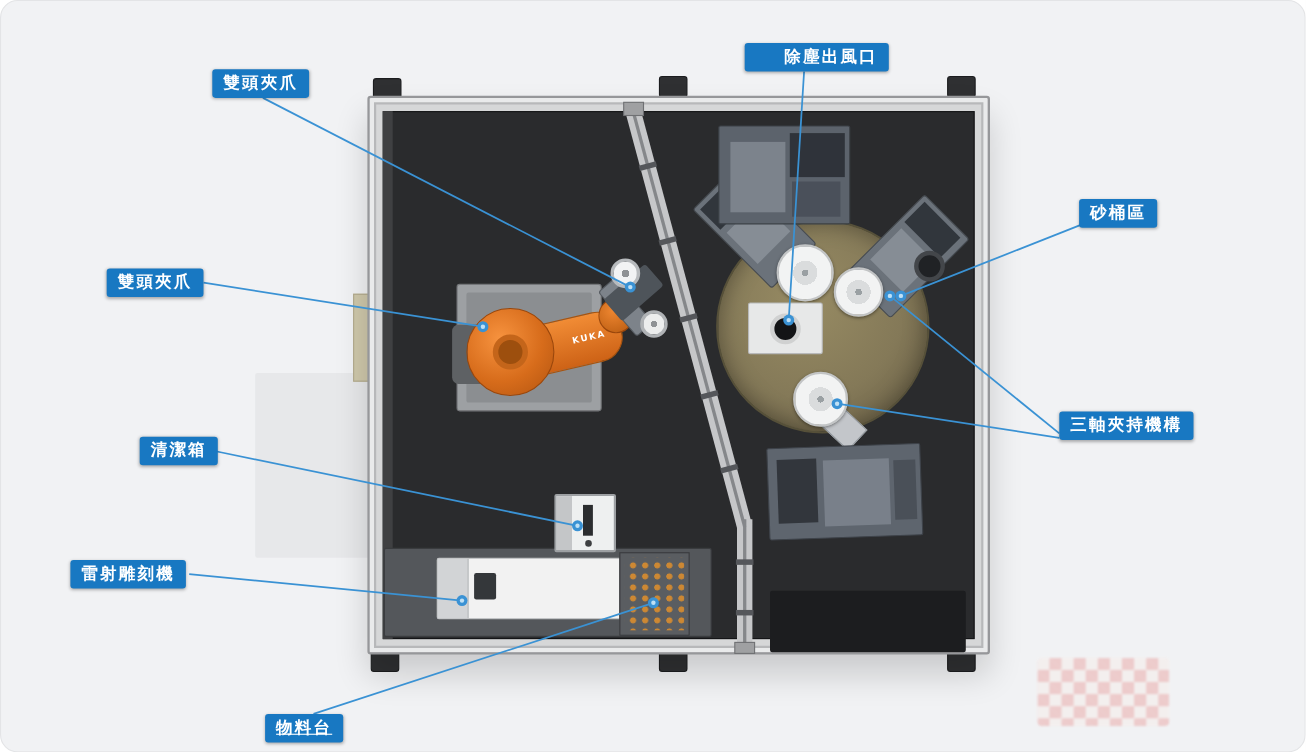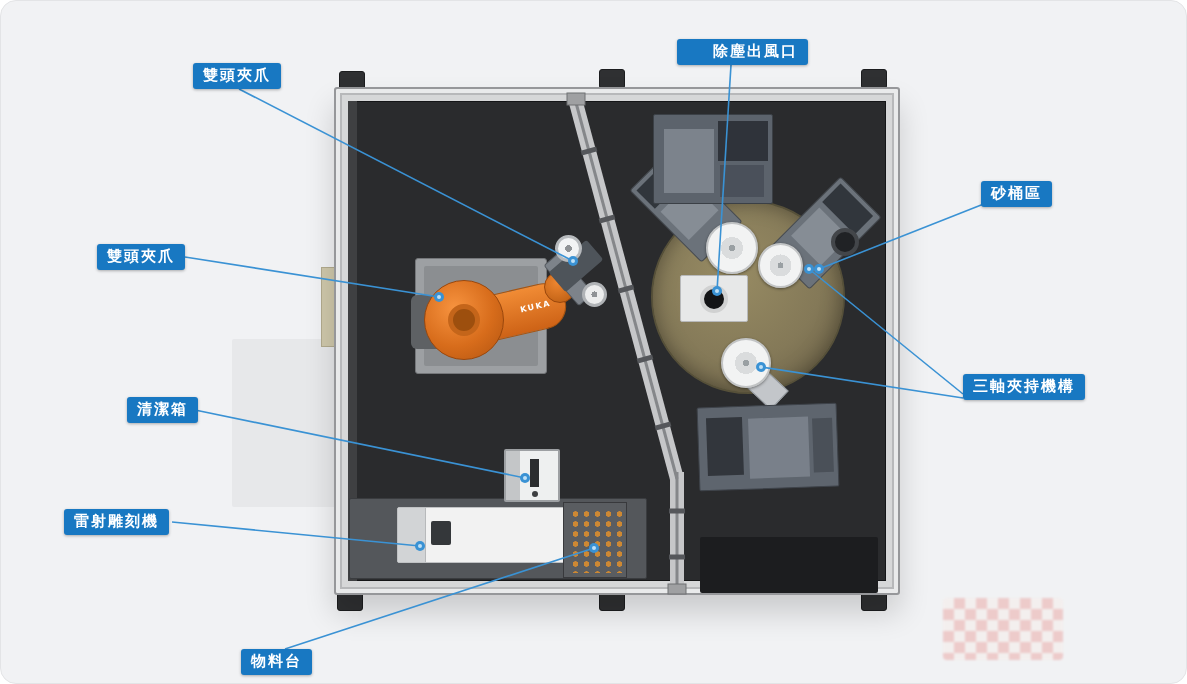--- a/index.html
+++ b/index.html
@@ -183,17 +183,17 @@
     </g>
   </svg>
 
   <div class="callout" style="left:192px;top:62px;">雙頭夾爪</div>
   <div class="callout" style="left:676px;top:38px;padding-left:36px;">除塵出風口</div>
   <div class="callout" style="left:980px;top:180px;">砂桶區</div>
   <div class="callout" style="left:96px;top:243px;">雙頭夾爪</div>
   <div class="callout" style="left:962px;top:373px;">三軸夾持機構</div>
   <div class="callout" style="left:126px;top:396px;">清潔箱</div>
   <div class="callout" style="left:63px;top:508px;">雷射雕刻機</div>
-  <div class="callout" style="left:240px;top:648px;">物料台</div>
+  <div class="callout" style="left:240px;top:648px;text-decoration:underline;">物料台</div>
 
   <div class="watermark"></div>
 
 </div>
 
 </body></html>

